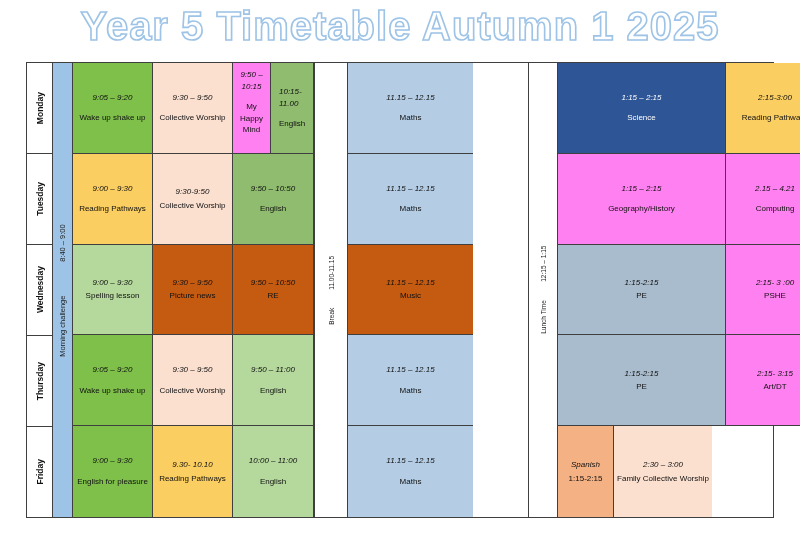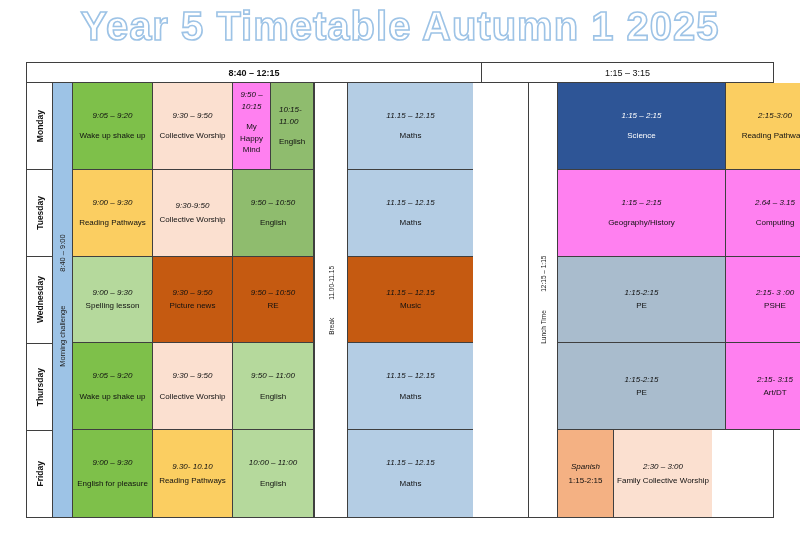--- a/index.html
+++ b/index.html
@@ -123,24 +123,20 @@
 </style>
 </head>
 <body>
 
 <div class="page">
 
   <div class="title">Year 5 Timetable Autumn 1 2025</div>
 
   <div class="grid">
 
-    <div class="period-row">
-      <div class="period-cell period-am">8:40 – 12:15</div>
-      <div class="period-cell period-pm">1:15 – 3:15</div>
-    </div>
 
     <div class="body-area">
 
       <div class="day-col">
         <div class="day-label">
           <span>Monday</span>
         </div>
         <div class="day-label">
           <span>Tuesday</span>
         </div>
@@ -301,21 +297,21 @@
                 <span class="t">2:15-3:00</span>
                 <span class="s">Reading Pathways</span>
               </div>
             </div>
             <div class="day-row">
               <div class="cell" style="background: rgb(255, 128, 240); flex: 0 0 168px;">
                 <span class="t">1:15 – 2:15</span>
                 <span class="s">Geography/History</span>
               </div>
               <div class="cell" style="background: rgb(255, 128, 240); flex: 0 0 98px; border-right: none;">
-                <span class="t">2.64 – 3.15</span>
+                <span class="t">2.15 – 4.21</span>
                 <span class="s">Computing</span>
               </div>
             </div>
             <div class="day-row">
               <div class="cell tight" style="background: rgb(169, 188, 205); flex: 0 0 168px;">
                 <span class="t">1:15-2:15</span>
                 <span class="s">PE</span>
               </div>
               <div class="cell tight" style="background: rgb(255, 128, 240); flex: 0 0 98px; border-right: none;">
                 <span class="t">2:15- 3 :00</span>

